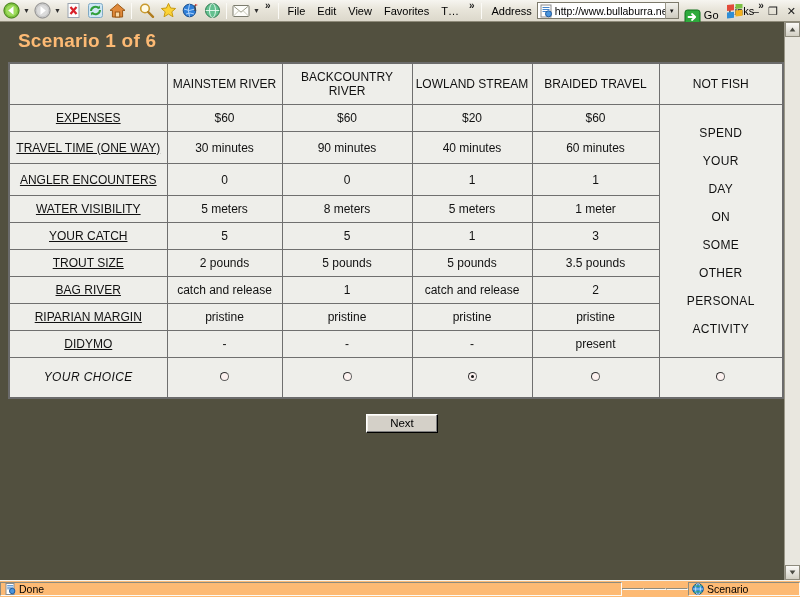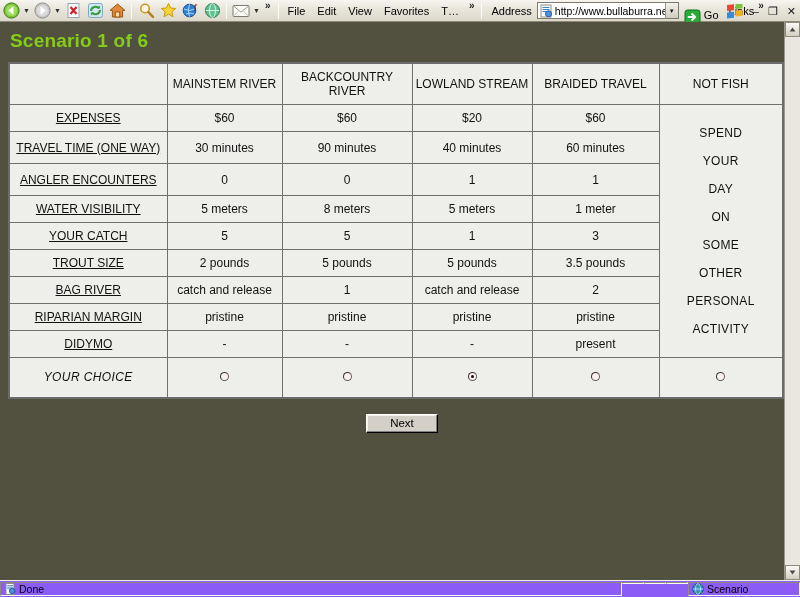--- a/index.html
+++ b/index.html
@@ -99,24 +99,24 @@
     display: flex; flex-direction: column; justify-content: space-between;
   }
   .sb-btn {
     width: 15px; height: 15px;
     background: linear-gradient(#fbfaf7,#d2cfc3);
     border: 1px solid #8e8b7d;
     display: flex; align-items: center; justify-content: center;
   }
 
   h1#title {
-    margin: 0 0 10px 2px;
+    margin: 0 0 10px 10px;
     font-size: 19px;
     font-weight: bold;
-    color: #84cc16;
+    color: #fdba74;
     letter-spacing: 0.2px;
   }
 
   
   table#scenario {
     border-collapse: collapse;
     width: 774px;
     background: #eeeeea;
     border: 2px solid #6b6b6b;
     table-layout: fixed;
@@ -201,22 +201,22 @@
     border-top-color: #fff; border-left-color: #fff;
     box-shadow: inset -1px -1px 0 #808080, inset 1px 1px 0 #f3f1ea;
     padding: 2px 16px 3px;
     width: 72px;
     margin-left: 14px;
   }
 
   
   #statusbar {
     flex: 0 0 17px;
-    display: flex; align-items: flex-start;
-    background: #8b5cf6;
+    display: flex; align-items: center;
+    background: #fdba74;
     border-top: 1px solid #f4f2ec;
     font-size: 10.5px; color: #000;
   }
   .st-cell {
     border: 1px solid #a7a495;
     border-top-color: #8e8b7d; border-left-color: #8e8b7d;
     border-right-color: #fcfbf7; border-bottom-color: #fcfbf7;
     display: flex; align-items: center; padding: 0 3px;
     margin: 1px 0;
   }

